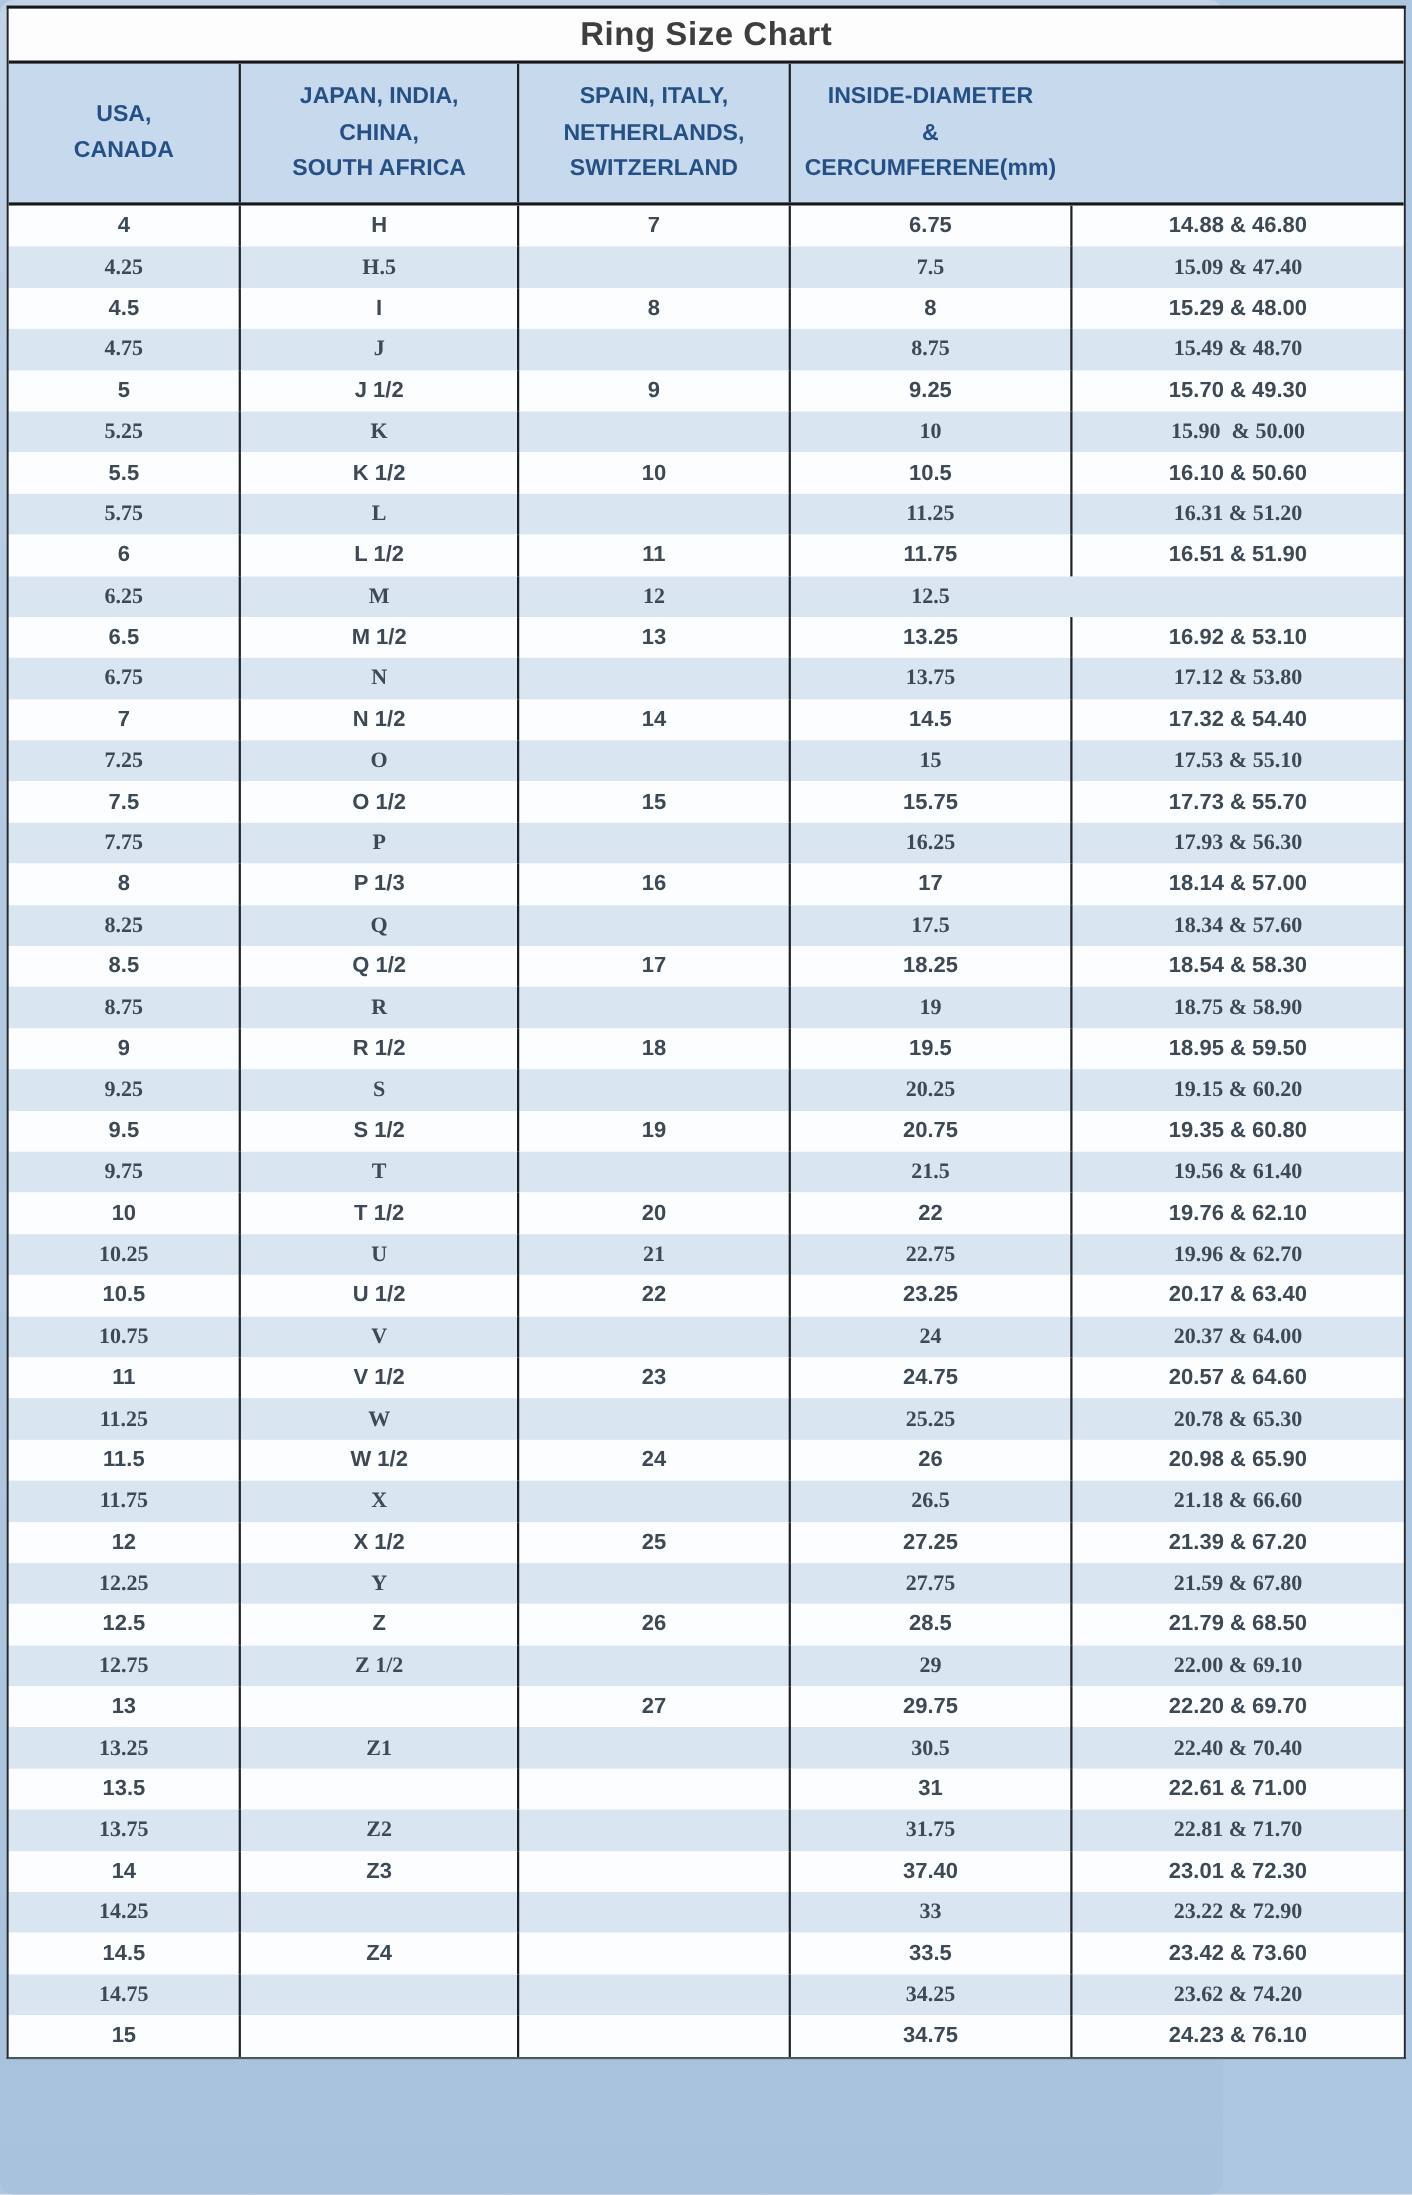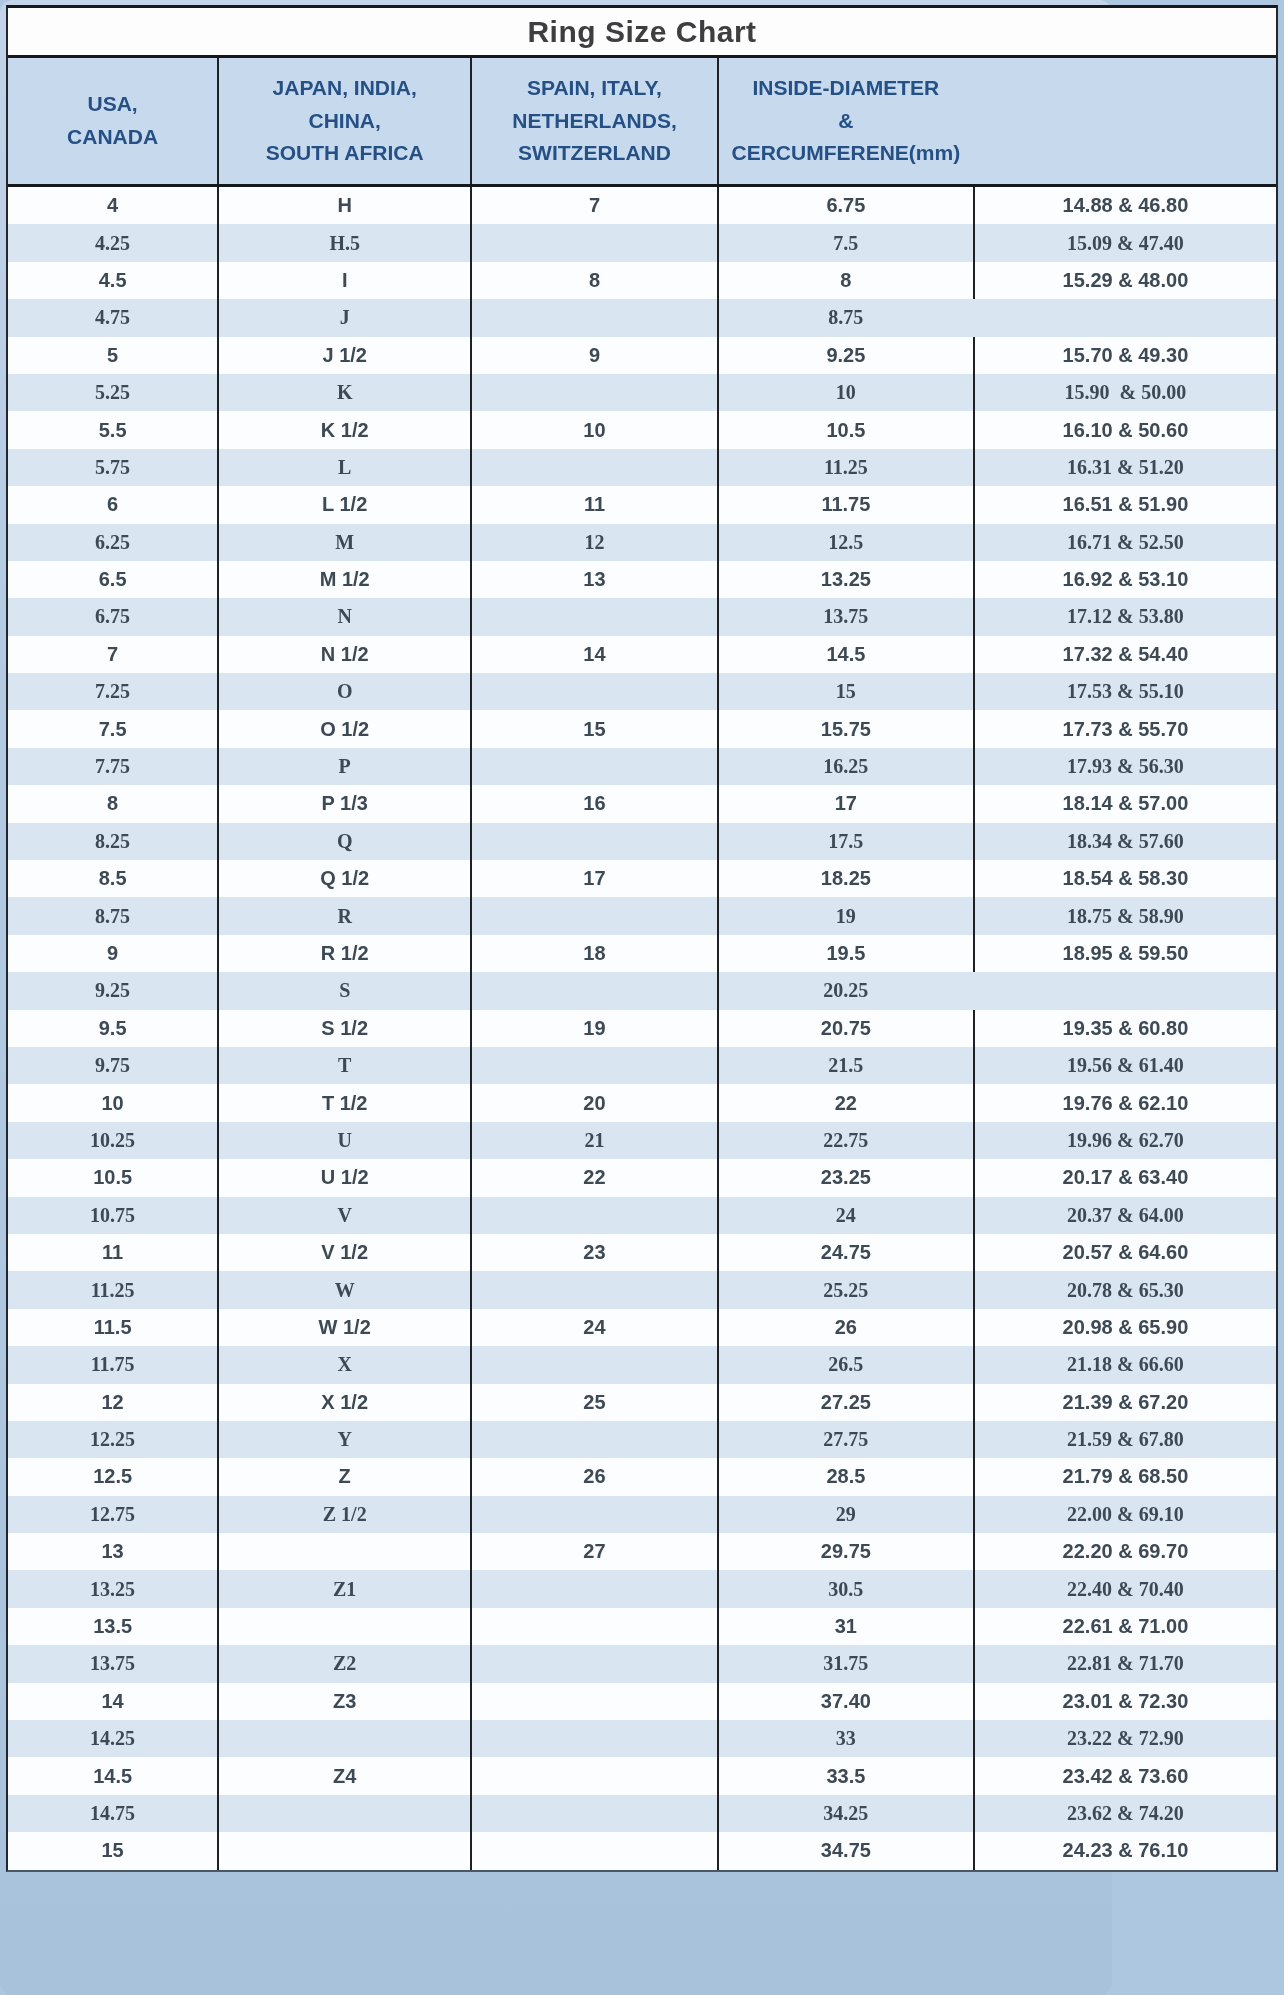--- a/index.html
+++ b/index.html
@@ -126,20 +126,21 @@
           <div class="data-cell">I</div>
           <div class="data-cell">8</div>
           <div class="data-cell">8</div>
           <div class="data-cell">15.29 &amp; 48.00</div>
         </div>
         <div class="grid-row data-row even">
           <div class="data-cell">4.75</div>
           <div class="data-cell">J</div>
           <div class="data-cell"></div>
           <div class="data-cell">8.75</div>
+          <div class="data-cell">15.49 &amp; 48.70</div>
         </div>
         <div class="grid-row data-row odd">
           <div class="data-cell">5</div>
           <div class="data-cell">J 1/2</div>
           <div class="data-cell">9</div>
           <div class="data-cell">9.25</div>
           <div class="data-cell">15.70 &amp; 49.30</div>
         </div>
         <div class="grid-row data-row even">
           <div class="data-cell">5.25</div>
@@ -167,21 +168,20 @@
           <div class="data-cell">L 1/2</div>
           <div class="data-cell">11</div>
           <div class="data-cell">11.75</div>
           <div class="data-cell">16.51 &amp; 51.90</div>
         </div>
         <div class="grid-row data-row even">
           <div class="data-cell">6.25</div>
           <div class="data-cell">M</div>
           <div class="data-cell">12</div>
           <div class="data-cell">12.5</div>
-          <div class="data-cell">16.71 &amp; 52.50</div>
         </div>
         <div class="grid-row data-row odd">
           <div class="data-cell">6.5</div>
           <div class="data-cell">M 1/2</div>
           <div class="data-cell">13</div>
           <div class="data-cell">13.25</div>
           <div class="data-cell">16.92 &amp; 53.10</div>
         </div>
         <div class="grid-row data-row even">
           <div class="data-cell">6.75</div>
@@ -251,20 +251,21 @@
           <div class="data-cell">R 1/2</div>
           <div class="data-cell">18</div>
           <div class="data-cell">19.5</div>
           <div class="data-cell">18.95 &amp; 59.50</div>
         </div>
         <div class="grid-row data-row even">
           <div class="data-cell">9.25</div>
           <div class="data-cell">S</div>
           <div class="data-cell"></div>
           <div class="data-cell">20.25</div>
+          <div class="data-cell">19.15 &amp; 60.20</div>
         </div>
         <div class="grid-row data-row odd">
           <div class="data-cell">9.5</div>
           <div class="data-cell">S 1/2</div>
           <div class="data-cell">19</div>
           <div class="data-cell">20.75</div>
           <div class="data-cell">19.35 &amp; 60.80</div>
         </div>
         <div class="grid-row data-row even">
           <div class="data-cell">9.75</div>

